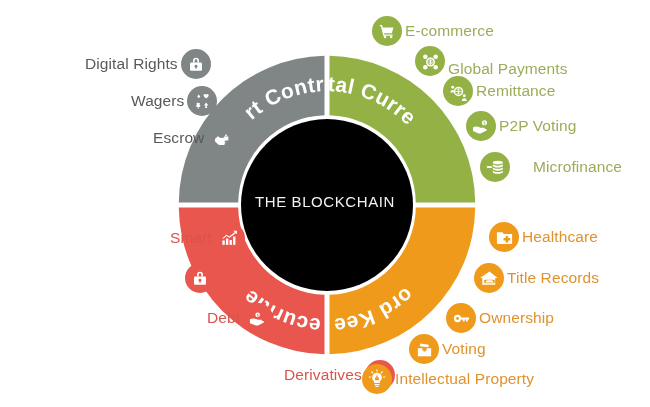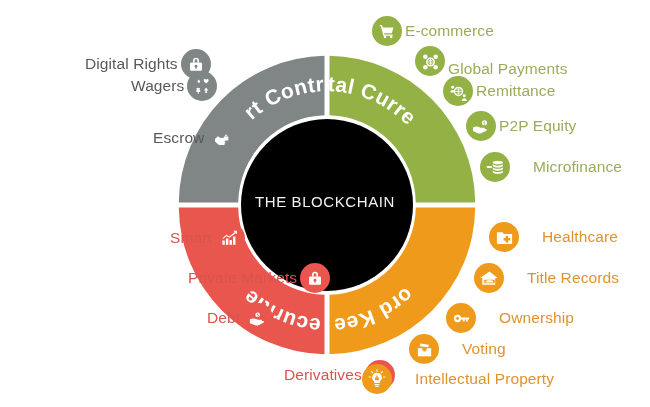--- a/index.html
+++ b/index.html
@@ -37,21 +37,21 @@
   .badge svg{display:block;}
 
   
   .q-gray   .badge{background:#808586;}
   .q-gray   .label-text{color:#58595b;}
   .q-green  .badge{background:#93b144;}
   .q-green  .label-text{color:#9aad5a;}
   .q-red    .badge{background:#e8564e;}
   .q-red    .label-text{color:#d9544e;}
   .q-orange .badge{background:#ef9a1a;}
-  .q-orange .label-text{color:#e0922d;margin-left:20px;}
+  .q-orange .label-text{color:#e0922d;}
 
   .center-title{
     position:absolute;
     left:235px;top:193px;width:180px;
     text-align:center;
     color:#f2f2f2;
     font-size:15px;
     letter-spacing:.6px;
     pointer-events:none;
   }
@@ -108,21 +108,21 @@
       <svg width="18" height="18" viewBox="0 0 24 24" fill="#fff">
         <rect x="4" y="10" width="16" height="11" rx="1.6"></rect>
         <path d="M8 10V7.5a4 4 0 0 1 8 0V10h-2.2V7.5a1.8 1.8 0 0 0-3.6 0V10z"></path>
         <circle cx="12" cy="15" r="1.9" fill="#808586"></circle>
         <rect x="11.2" y="15" width="1.6" height="3.3" fill="#808586"></rect>
       </svg>
     </span>
     <span class="label-text">Digital Rights</span>
   </div>
 
-  <div class="label-row left q-gray" style="left:128px;top:71px;">
+  <div class="label-row left q-gray" style="left:128px;top:86px;">
     <span class="badge">
       <svg width="19" height="19" viewBox="0 0 24 24" fill="#fff">
         <path d="M7.3 3.2 9.2 5.6 7.3 8 5.4 5.6z"></path>
         <path d="M16.6 3.4c1.2-1.5 3.6-.5 3.1 1.4-.3 1.3-1.8 2.5-3.1 3.3-1.3-.8-2.8-2-3.1-3.3-.5-1.9 1.9-2.9 3.1-1.4z"></path>
         <path d="M7.3 13.6c1.7 0 1.9 1.9.7 2.5.9.2 1.4.9 1.3 1.7-.2 1-1.3 1.5-2.3 1.1l.5 2h-1.8l.5-2c-1 .4-2.1-.1-2.3-1.1-.1-.8.4-1.5 1.3-1.7-1.2-.6-1-2.5.7-2.5.4 0 .8.2 1.2.6.4-.4.8-.6 1.2-.6z"></path>
         <path d="M16.6 13.2 19.4 17h-2.1l.6 3.1h-2.6l.6-3.1h-2.1z"></path>
       </svg>
     </span>
     <span class="label-text">Wagers</span>
   </div>
@@ -180,21 +180,21 @@
   </div>
 
   <div class="label-row right q-green" style="left:466px;top:111px;">
     <span class="badge">
       <svg width="20" height="20" viewBox="0 0 24 24" fill="#fff">
         <circle cx="16.1" cy="8.1" r="3.1"></circle>
         <path d="M14.9 7.4c0-.8 1.2-1.2 2-.6l-.4.8c-.3-.2-.7-.2-.7.1 0 .5 1.6.4 1.6 1.6 0 .8-1.2 1.3-2.1.6l.4-.8c.4.3.8.2.8-.1 0-.5-1.6-.4-1.6-1.6z" fill="#93b144"></path>
         <path d="M2.4 13.6c3.1-1.6 6-1 8.9.5h4.1c1.6 0 1.7 2.1 0 2.2l-4 .1 5.8-.9c1.9-.3 2.5 1.4 1 2.2l-6 2.9c-1.3.6-2.6.7-3.9.2L2.4 18z"></path>
       </svg>
     </span>
-    <span class="label-text">P2P Equity</span>
+    <span class="label-text">P2P Voting</span>
   </div>
 
   <div class="label-row right q-green" style="left:480px;top:152px;gap:20px;">
     <span class="badge">
       <svg width="20" height="20" viewBox="0 0 24 24" fill="#fff">
         <rect x="2" y="10.8" width="6.4" height="2.4" rx="1.2"></rect>
         <ellipse cx="15.4" cy="6.6" rx="6.1" ry="2.2"></ellipse>
         <path d="M9.3 8.2v2.2c0 1.2 2.7 2.2 6.1 2.2s6.1-1 6.1-2.2V8.2c0 1.2-2.7 2.2-6.1 2.2S9.3 9.4 9.3 8.2z"></path>
         <path d="M9.3 12v2.2c0 1.2 2.7 2.2 6.1 2.2s6.1-1 6.1-2.2V12c0 1.2-2.7 2.2-6.1 2.2S9.3 13.2 9.3 12z"></path>
         <path d="M9.3 15.8V18c0 1.2 2.7 2.2 6.1 2.2s6.1-1 6.1-2.2v-2.2c0 1.2-2.7 2.2-6.1 2.2s-6.1-1-6.1-2.2z"></path>
@@ -219,21 +219,20 @@
 
   <div class="label-row left q-red" style="left:185px;top:263px;">
     <span class="badge">
       <svg width="18" height="18" viewBox="0 0 24 24" fill="#fff">
         <rect x="4" y="10" width="16" height="11" rx="1.8"></rect>
         <path d="M8 10V7.5a4 4 0 0 1 8 0V10h-2.2V7.5a1.8 1.8 0 0 0-3.6 0V10z"></path>
         <circle cx="12" cy="15" r="1.9" fill="#e8564e"></circle>
         <rect x="11.2" y="15" width="1.6" height="3.3" fill="#e8564e"></rect>
       </svg>
     </span>
-    <span class="label-text">Private Markets</span>
   </div>
 
   <div class="label-row left q-red" style="left:204px;top:303px;">
     <span class="badge">
       <svg width="20" height="20" viewBox="0 0 24 24" fill="#fff">
         <circle cx="11.6" cy="8.2" r="2.8"></circle>
         <path d="M10.5 7.6c0-.8 1.1-1.1 1.9-.5l-.4.7c-.3-.2-.6-.2-.6.1 0 .5 1.5.3 1.5 1.5 0 .8-1.1 1.2-2 .5l.4-.7c.3.2.7.2.7-.1 0-.5-1.5-.3-1.5-1.5z" fill="#e8564e"></path>
         <path d="M2.3 13.6c3.3-1.8 6.6-1.1 9.6.6h3.7c1.6 0 1.7 2.1 0 2.2l-3.7.1 5.5-.9c1.9-.3 2.5 1.4 1 2.2l-5.7 2.8c-1.3.6-2.7.7-4 .2l-6.4-2.6z"></path>
       </svg>
     </span>

